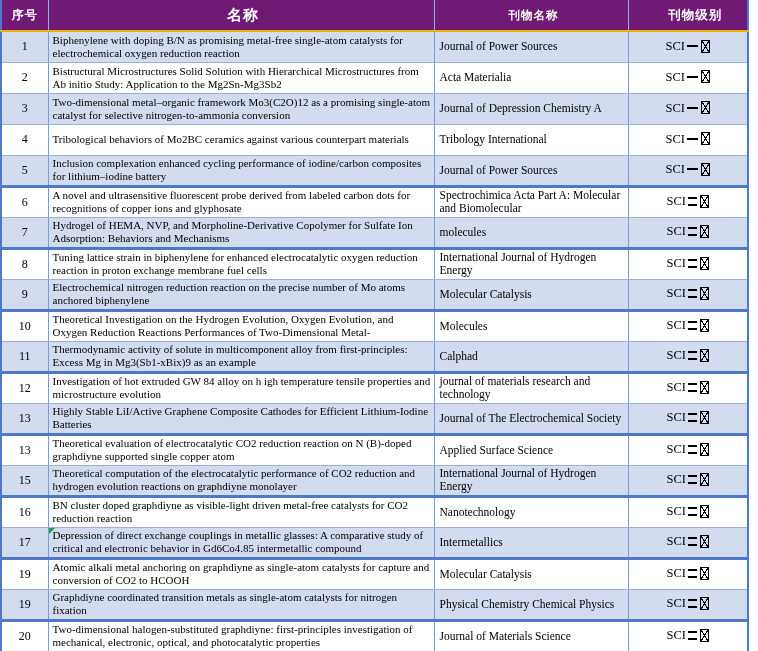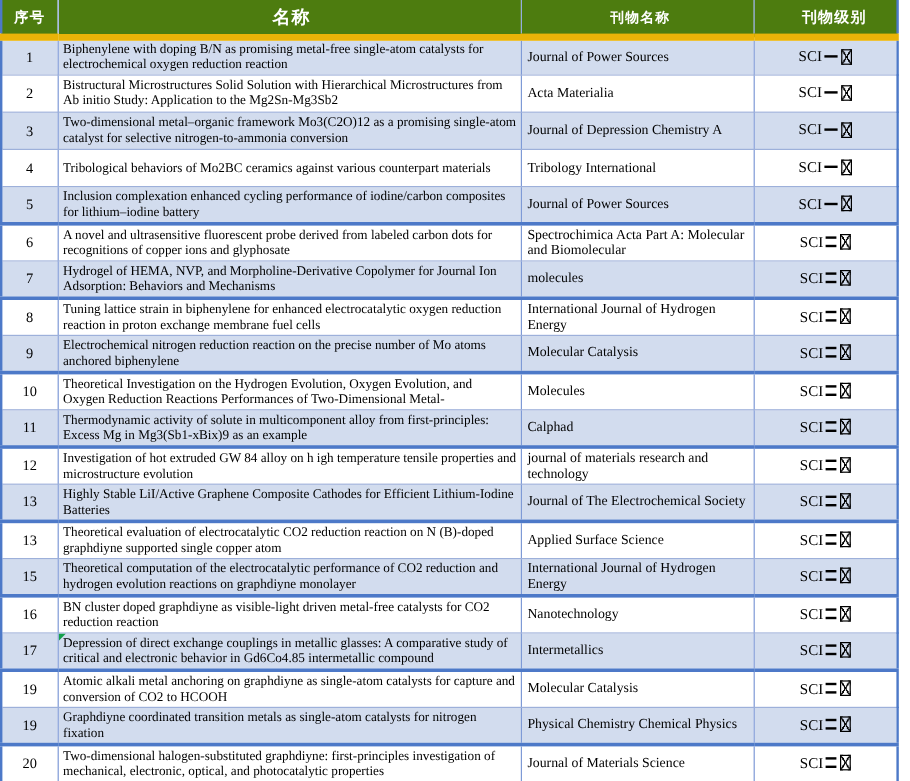--- a/index.html
+++ b/index.html
@@ -9,26 +9,26 @@
     background: #ffffff;
     font-family: "Liberation Serif", serif;
   }
   table {
     border-collapse: collapse; table-layout: fixed;
     width: 747px;
     border-left: 2px solid #4d79c8;
     border-right: 2px solid #4d79c8;
   }
   thead th {
-    background: #4d7c0f; color: #ffffff;
+    background: #701a75; color: #ffffff;
     font-family: "Liberation Sans", sans-serif;
     font-size: 15px; font-weight: 700; letter-spacing: 1px;
     height: 31px; padding: 0;
     border-right: 1px solid #94acdf;
-    border-bottom: 6px solid #eab308;
+    border-bottom: 2px solid #eab308;
     text-align: center;
   }
   thead th:last-child { border-right: none; padding-left: 15px; }
   tbody td {
     height: 31px; padding: 1px 3px;
     border-right: 1px solid #7e9ad6;
     border-bottom: 1px solid #9db0da;
     font-size: 11px; line-height: 13px; color: #000;
     vertical-align: middle; overflow: hidden;
   }
@@ -110,21 +110,21 @@
       <td class="c-level"><span>SCI</span><span class="tier tier-one"></span><span class="tofu"></span></td>
     </tr>
     <tr>
       <td class="c-no">6</td>
       <td class="c-title"><span>A novel and ultrasensitive fluorescent probe derived from labeled carbon  dots for recognitions of copper ions and glyphosate</span></td>
       <td class="c-journal"><span>Spectrochimica Acta Part A: Molecular and Biomolecular</span></td>
       <td class="c-level"><span>SCI</span><span class="tier tier-two"></span><span class="tofu"></span></td>
     </tr>
     <tr>
       <td class="c-no">7</td>
-      <td class="c-title"><span>Hydrogel of HEMA, NVP, and Morpholine-Derivative Copolymer for Journal Ion Adsorption: Behaviors and Mechanisms</span></td>
+      <td class="c-title"><span>Hydrogel of HEMA, NVP, and Morpholine-Derivative Copolymer for Sulfate Ion Adsorption: Behaviors and Mechanisms</span></td>
       <td class="c-journal"><span>molecules</span></td>
       <td class="c-level"><span>SCI</span><span class="tier tier-two"></span><span class="tofu"></span></td>
     </tr>
     <tr>
       <td class="c-no">8</td>
       <td class="c-title"><span>Tuning lattice strain in biphenylene for enhanced electrocatalytic oxygen reduction reaction in proton exchange membrane fuel cells</span></td>
       <td class="c-journal"><span>International Journal of Hydrogen Energy</span></td>
       <td class="c-level"><span>SCI</span><span class="tier tier-two"></span><span class="tofu"></span></td>
     </tr>
     <tr>

